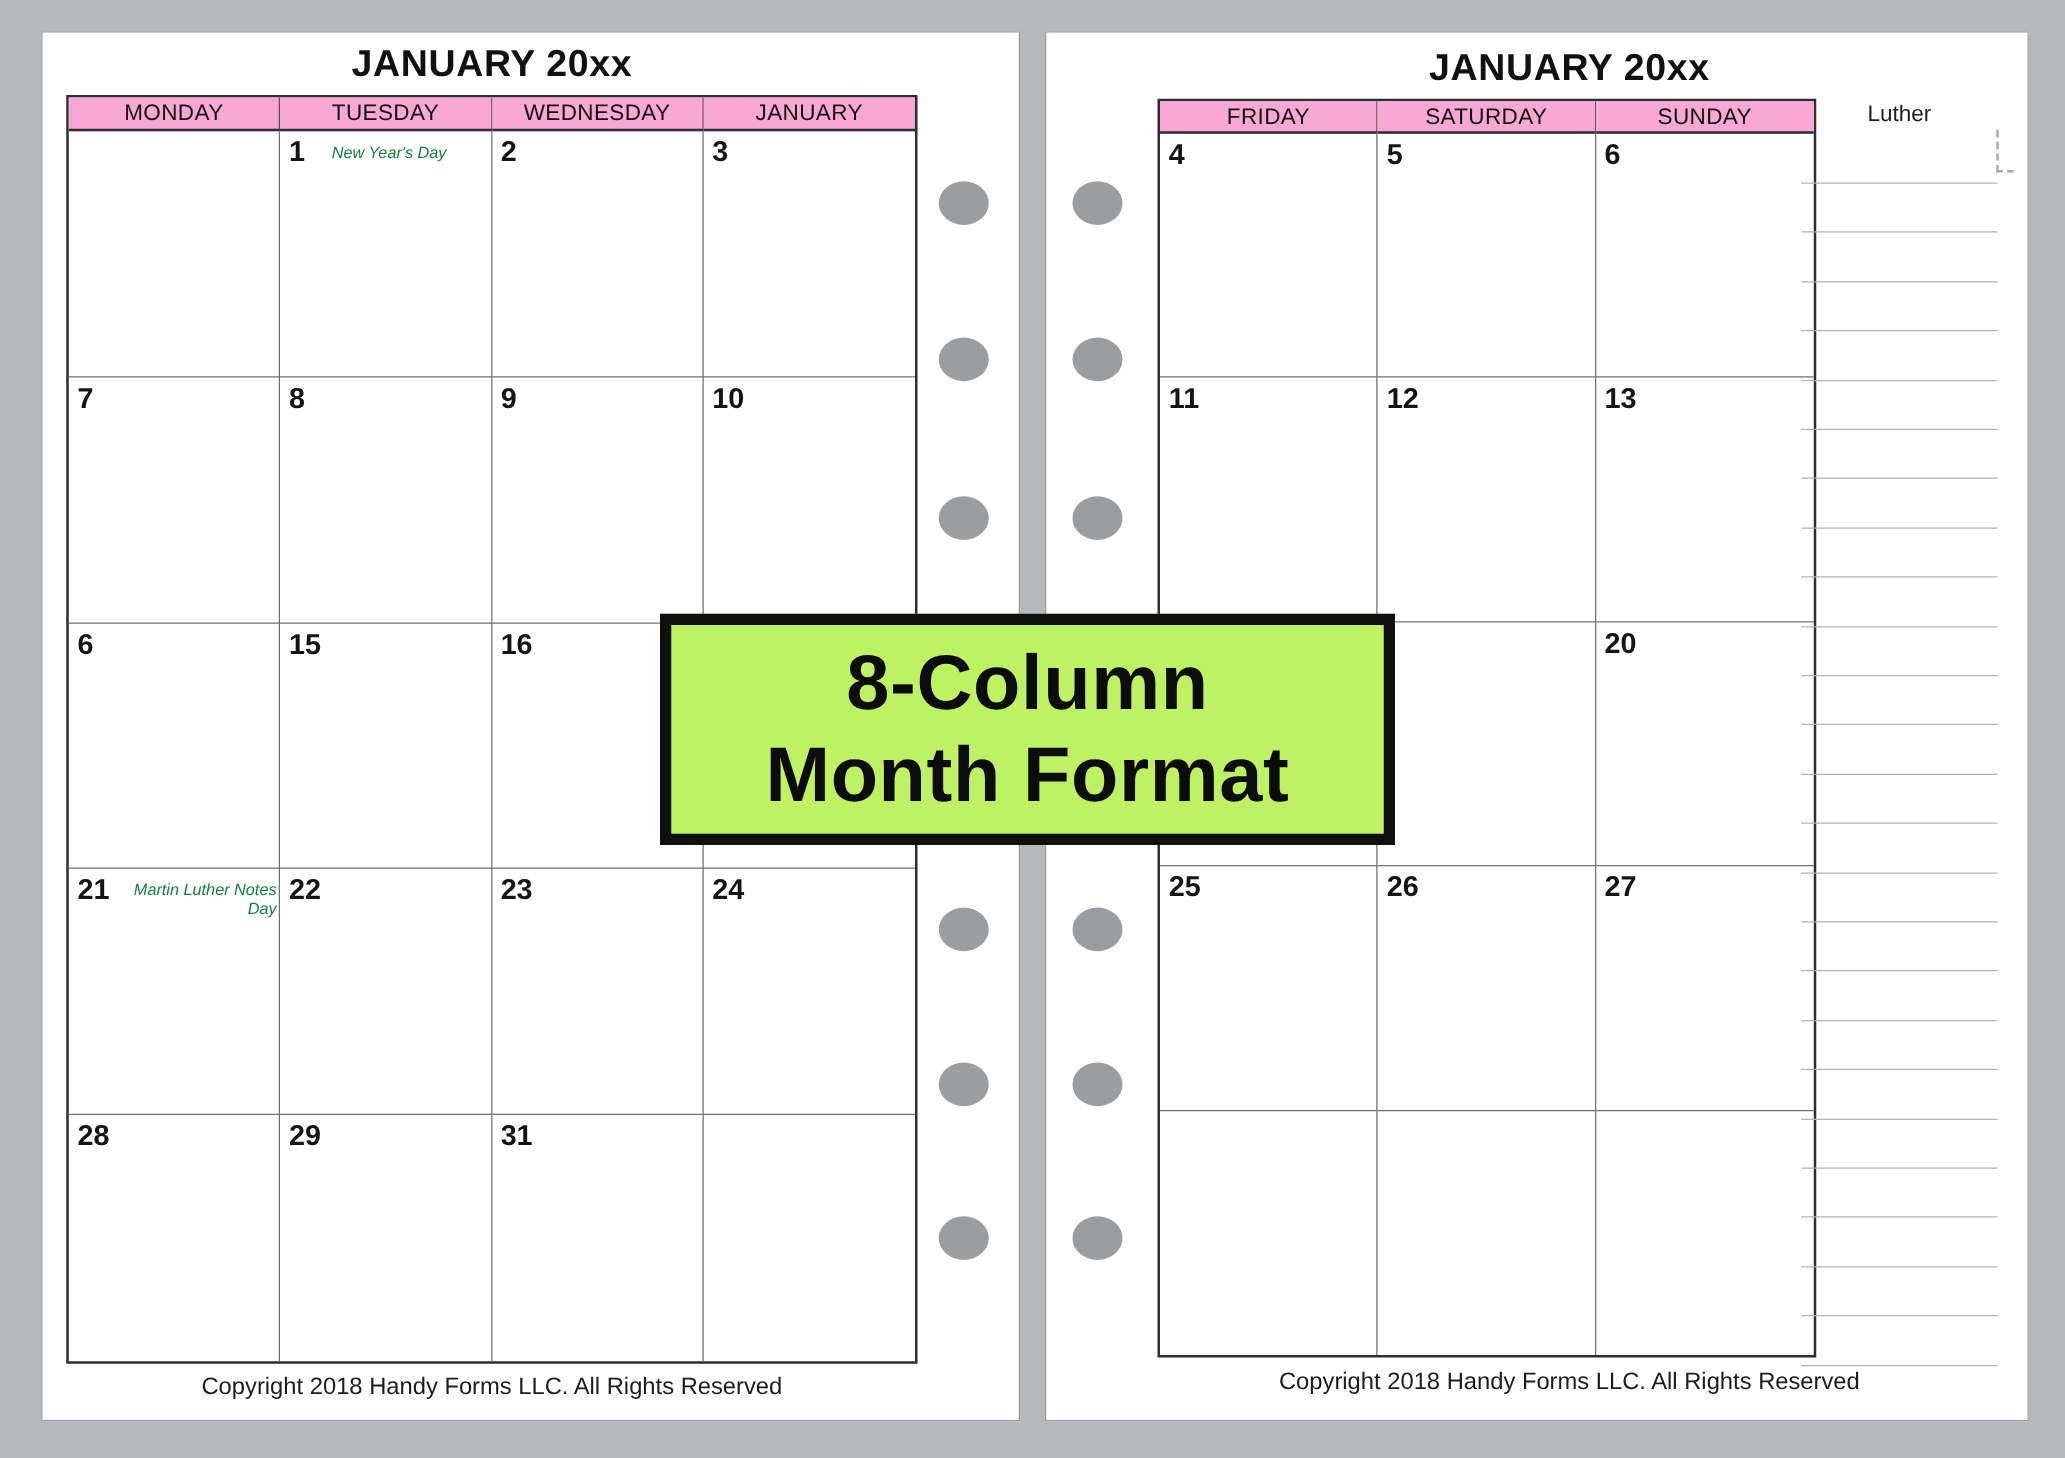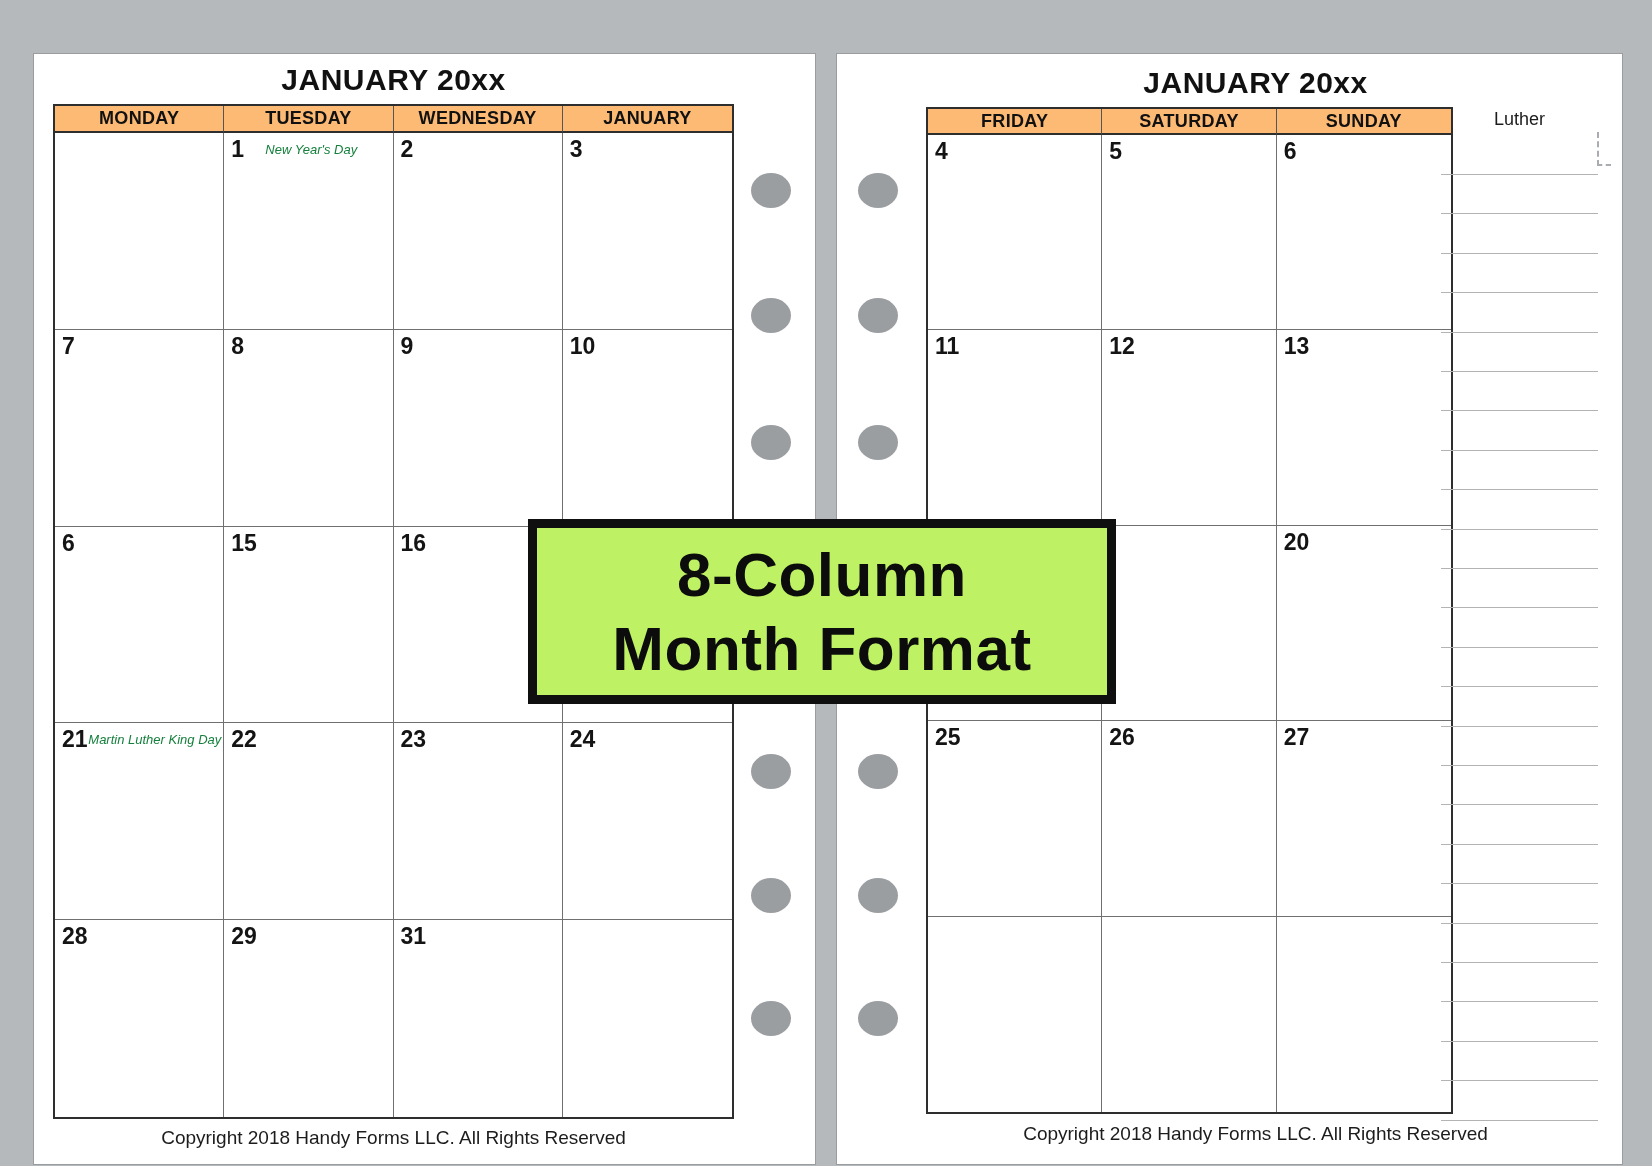--- a/index.html
+++ b/index.html
@@ -4,21 +4,21 @@
 <style>
   html,body{margin:0;padding:0;}
   body{
     width:1652px;height:1166px;
     font-family:"Liberation Sans", sans-serif;
     color:#141414;
     background:#b6b9bc;
     position:relative;
     overflow:hidden;
   }
-  .canvas{position:absolute;left:0;top:0;width:1652px;height:834px;background:#b6b9bc;margin-top:28px;}
+  .canvas{position:absolute;left:0;top:0;width:1652px;height:834px;background:#b6b9bc;}
   .page{
     position:absolute;top:25px;height:1112px;background:#ffffff;
     border:1px solid #9a9da0;box-sizing:border-box;
   }
   .page-left{left:33px;width:783px;}
   .page-right{left:836px;width:787px;}
   .page-title{
     position:absolute;text-align:center;
     font-size:30px;font-weight:bold;letter-spacing:.5px;color:#111;
   }
@@ -28,25 +28,25 @@
     position:absolute;display:grid;background:#fff;
     border:2px solid #2e2e2e;box-sizing:border-box;
   }
   #left-grid{left:19px;top:50px;width:681px;height:1015px;
     grid-template-columns:repeat(4,1fr);
     grid-template-rows:27px repeat(5,1fr);}
   #right-grid{left:89px;top:53px;width:527px;height:1007px;
     grid-template-columns:repeat(3,1fr);
     grid-template-rows:26px repeat(5,1fr);}
   .hdr-cell{
-    background:#fdba74;
+    background:#f9a8d4;
     border-bottom:2px solid #2e2e2e;
     border-right:1px solid #555;
     display:flex;align-items:center;justify-content:center;
-    font-size:18px;font-weight:bold;color:#111;letter-spacing:.3px;
+    font-size:18px;font-weight:normal;color:#111;letter-spacing:.3px;
   }
   .cal-cell{
     border-right:1px solid #707070;
     border-bottom:1px solid #707070;
     display:flex;align-items:flex-start;
     padding:5px 0 0 7px;box-sizing:border-box;
     overflow:hidden;
   }
   .cols-4 > :nth-child(4n){border-right:none;}
   .cols-3 > :nth-child(3n){border-right:none;}
@@ -133,21 +133,21 @@
           <span class="date-num">15</span>
         </div>
         <div class="cal-cell">
           <span class="date-num">16</span>
         </div>
         <div class="cal-cell">
           <span class="date-num"></span>
         </div>
         <div class="cal-cell">
           <span class="date-num">21</span>
-          <span class="holiday holiday-right">Martin Luther King Day</span>
+          <span class="holiday holiday-right">Martin Luther Notes Day</span>
         </div>
         <div class="cal-cell">
           <span class="date-num">22</span>
         </div>
         <div class="cal-cell">
           <span class="date-num">23</span>
         </div>
         <div class="cal-cell">
           <span class="date-num">24</span>
         </div>

